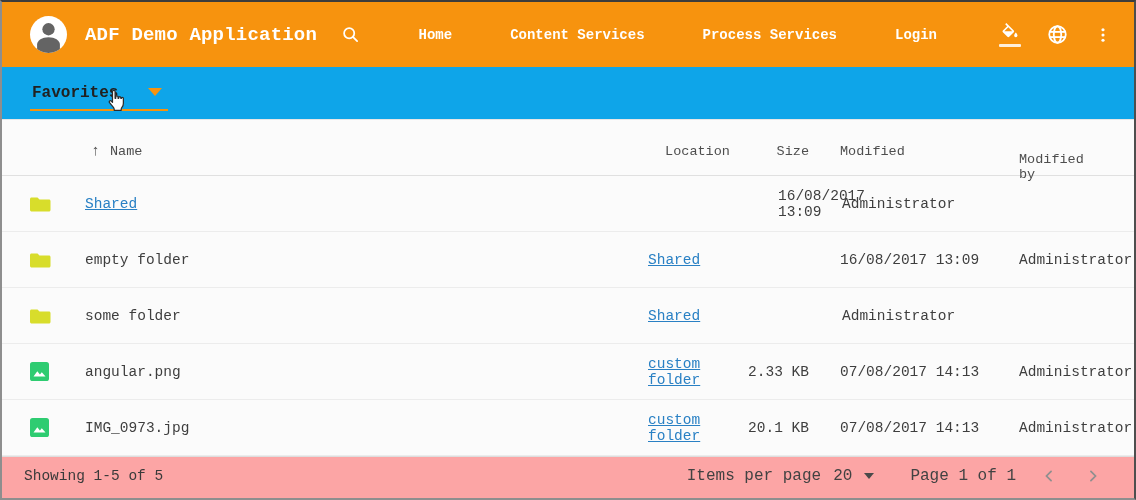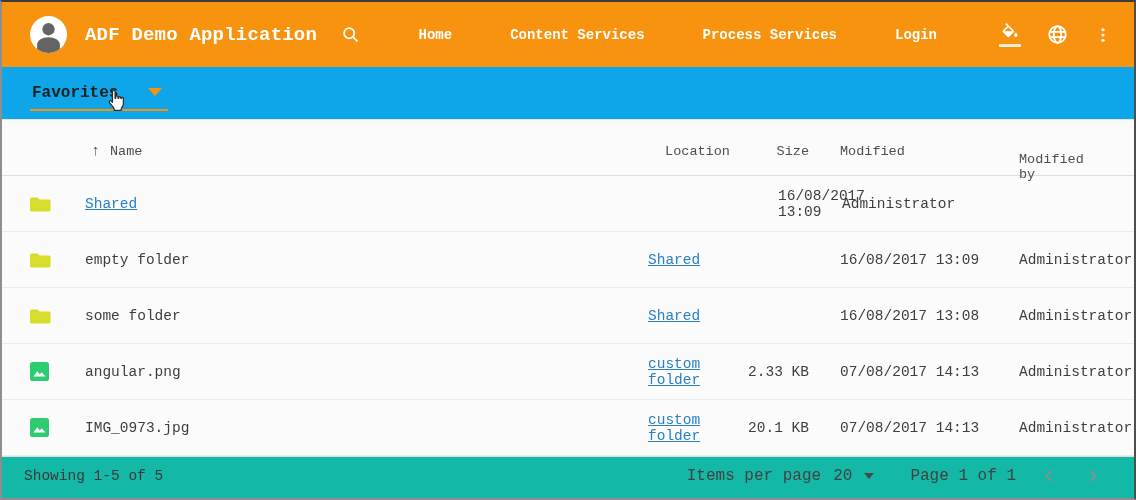--- a/index.html
+++ b/index.html
@@ -45,21 +45,21 @@
   .th-pad2{padding-left:33px; cursor:pointer;margin-top:32px;}
   .cell{font-size:14.5px; color:#3e3e3e;}
   .cell-name{cursor:pointer;}
   .cell-loc a{color:var(--link); text-decoration:underline; cursor:pointer;}
   .cell-size{text-align:right;}
   .cell-mod{padding-left:31px;}
   .cell-modby{padding-left:33px;}
   .rowicon{display:flex; align-items:center;}
 
   
-  .pagefooter{height:42px; flex-shrink:0; background:#14b8a6; border-top:1px solid #dedede;
+  .pagefooter{height:42px; flex-shrink:0; background:#fca5a5; border-top:1px solid #dedede;
           display:flex; align-items:center; padding:0 30px 4px 22px; font-size:14.5px; color:#3a3a3a;}
   .pager{margin-left:auto; display:flex; align-items:center; font-size:16px; color:#424242;}
   .ipp{display:flex; align-items:center; gap:12px; cursor:pointer;}
   .caret-down-dark{width:0; height:0; border-left:5px solid transparent; border-right:5px solid transparent;
        border-top:6px solid #4a4a4a;}
   .pagelabel{margin-left:36px;}
   .chev{width:22px; height:22px; margin-left:22px; cursor:pointer; display:flex; align-items:center; justify-content:center;}
 </style>
 </head>
 <body>
@@ -164,21 +164,20 @@
 
     <div class="row">
       <div class="rowicon">
         <svg width="21" height="17" viewBox="0 0 21 17">
           <path d="M1.5 2.5h6l2 2h9.5c.8 0 1.5.7 1.5 1.5v9c0 .8-.7 1.5-1.5 1.5h-17C.7 16.5 0 15.8 0 15V4c0-.8.7-1.5 1.5-1.5z" fill="#d8dd2b"></path>
         </svg>
       </div>
       <div class="cell cell-name">some folder</div>
       <div class="cell cell-loc"><a>Shared</a></div>
       <div class="cell cell-size"></div>
-      <div class="cell cell-mod">16/08/2017 13:08</div>
       <div class="cell cell-modby">Administrator</div>
     </div>
 
     <div class="row">
       <div class="rowicon">
         <svg width="19" height="19" viewBox="0 0 19 19">
           <rect x="0" y="0" width="19" height="19" rx="2.6" fill="#2ecc71"></rect>
           <path d="M3.5 14.5 L7.3 9.2 L9.9 12.5 L11.8 10.2 L15.5 14.5 Z" fill="#fff"></path>
         </svg>
       </div>

